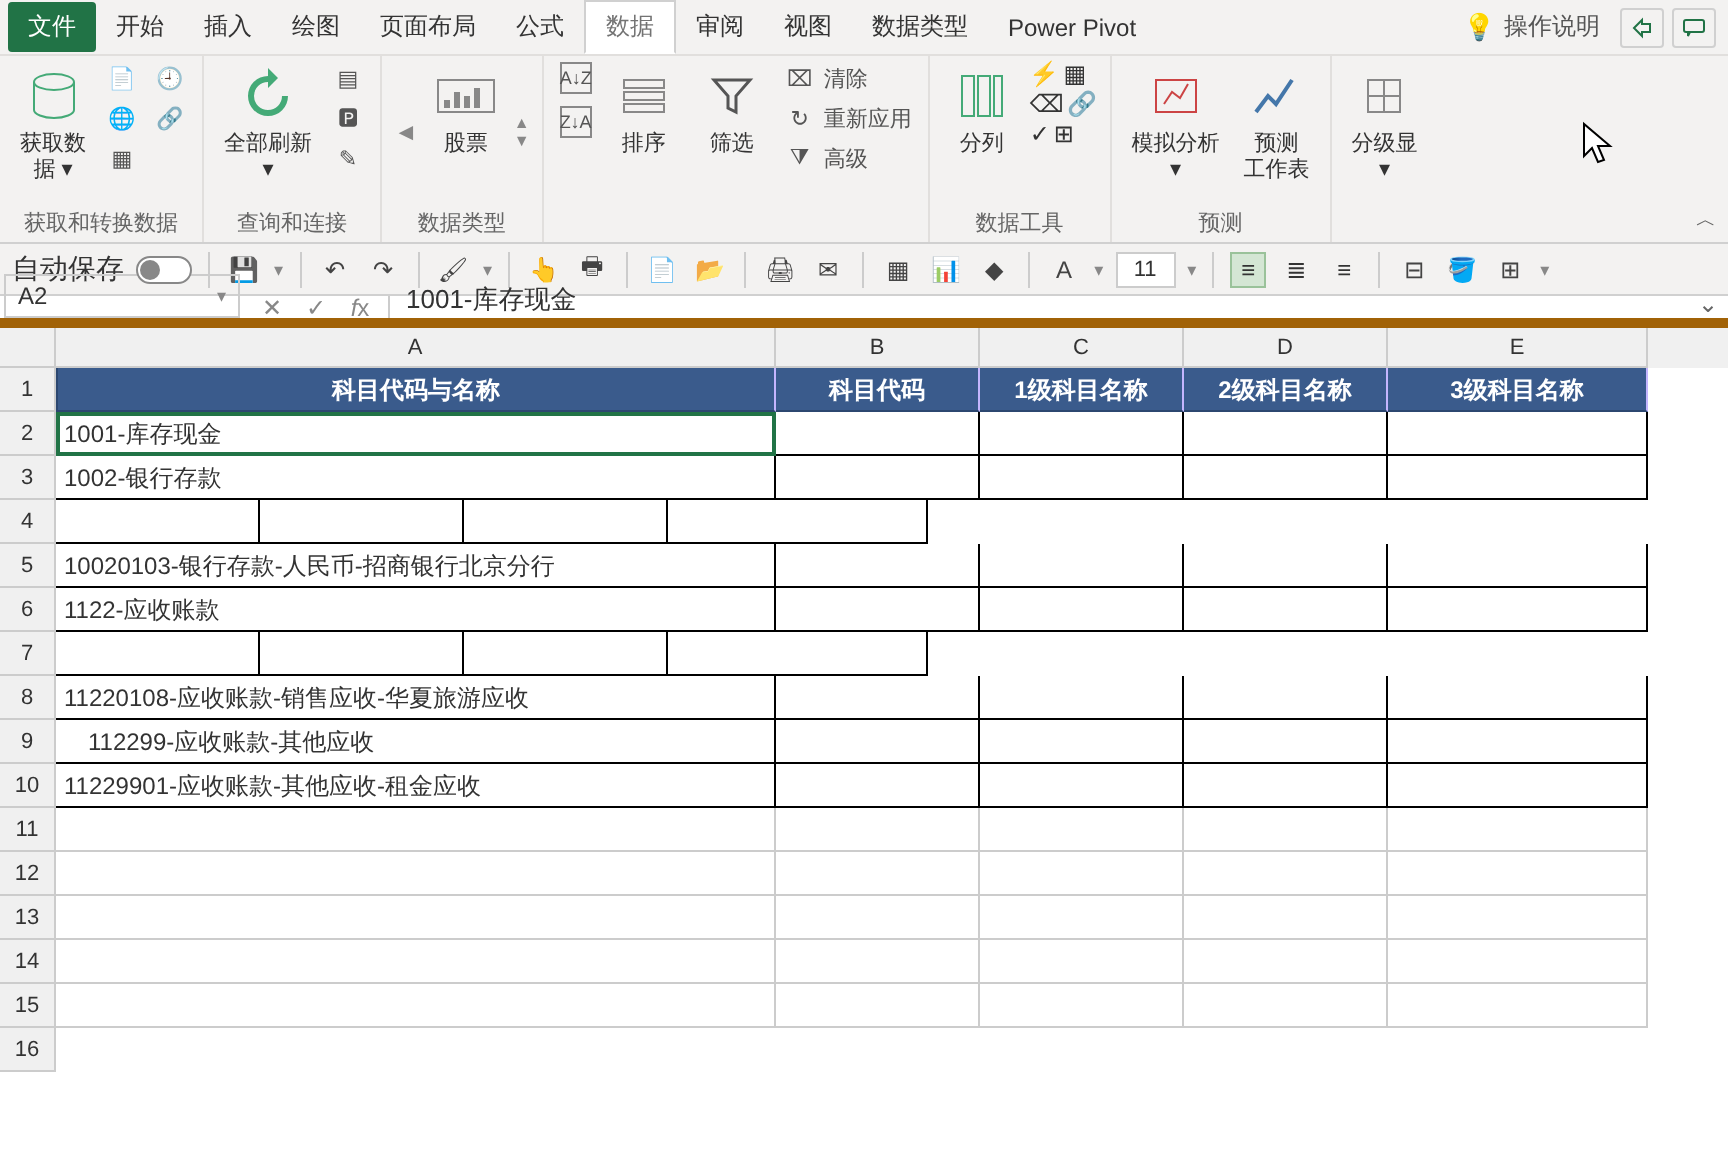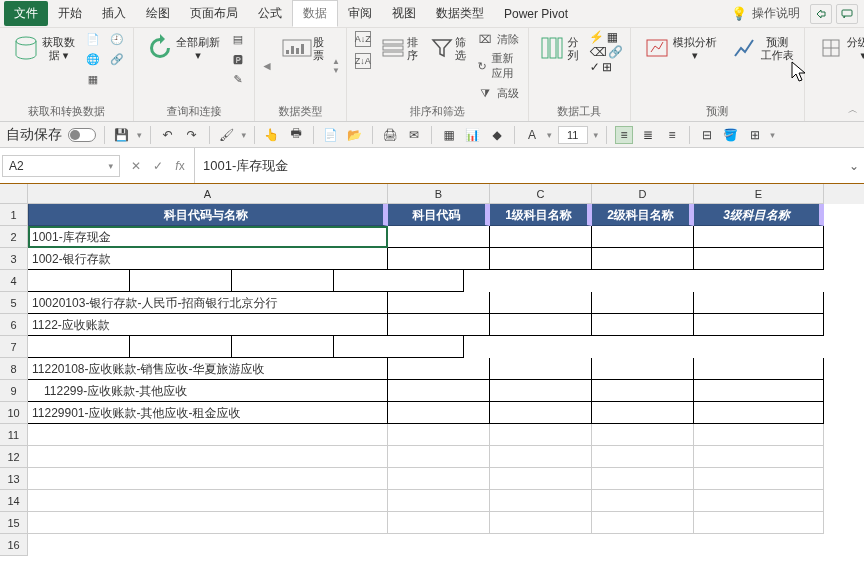--- a/index.html
+++ b/index.html
@@ -11,59 +11,59 @@
 .menubar .mitem.active { background: #fff; border: 1px solid #d0d0d0; border-bottom: 1px solid #fff; color: #737373; }
 .menubar .mitem.file { background: #217346; color: #fff; border-radius: 2px; }
 .menubar .spacer { flex: 1; }
 .menubar .right-icon { width: 22px; height: 20px; margin: 0 2px; display:flex; align-items:center; justify-content:center; border:1px solid #d0d0d0; border-radius:2px; cursor:pointer; }
 
 
 .ribbon { display: flex; height: 94px; background: #f3f2f1; border-bottom: 1px solid #d0d0d0; position: relative; }
 .rgroup { display: flex; flex-direction: column; border-right: 1px solid #e1dfdd; padding: 2px 6px 0; }
 .rgroup-body { flex: 1; display: flex; align-items: flex-start; gap: 4px; }
 .rgroup-label { text-align: center; font-size: 11px; color: #666; padding: 2px 0; }
-.rbtn { display: flex; flex-direction: row; align-items: center; justify-content: flex-end; padding: 2px 4px; cursor: pointer; min-width: 32px; }
+.rbtn { display: flex; flex-direction: column; align-items: center; justify-content: space-between; padding: 2px 4px; cursor: pointer; min-width: 32px; }
 .rbtn .ricon { width: 24px; height: 24px; display:flex; align-items:center; justify-content:center; }
 .rbtn.big .ricon { width: 32px; height: 32px; }
 .rbtn .rlabel { font-size: 11px; line-height: 13px; text-align: center; margin-top: 2px; }
 .rcol { display:flex; flex-direction:column; gap:2px; }
 .rsmall { display:flex; align-items:center; gap:4px; font-size:11px; color:#555; padding:1px 2px; cursor:pointer; }
 .rsmall .sicon { width:16px; height:16px; display:flex; align-items:center; justify-content:center; }
 .collapse-arrow { position:absolute; right:6px; bottom:4px; font-size:10px; color:#666; cursor:pointer; }
 
 
 .qat { display:flex; align-items:center; height:26px; background:#f3f2f1; border-bottom:1px solid #d0d0d0; padding:0 6px; gap:6px; }
 .qat .qlabel { font-size:14px; }
 .qat .toggle { width:28px; height:14px; border:1px solid #888; border-radius:7px; position:relative; background:#fff; }
 .qat .toggle::after { content:""; position:absolute; width:10px; height:10px; border-radius:50%; background:#888; top:1px; left:1px; }
 .qat .sep { width:1px; height:18px; background:#ccc; margin:0 2px; }
 .qat .qbtn { width:18px; height:18px; display:flex; align-items:center; justify-content:center; cursor:pointer; color:#444; }
 .qat .fontsize { width:30px; height:18px; border:1px solid #ccc; background:#fff; font-size:11px; text-align:center; line-height:16px; }
 .qat .alignbtn { width:18px; height:18px; border:1px solid transparent; display:flex; align-items:center; justify-content:center; cursor:pointer; }
 .qat .alignbtn.active { background:#d4e6d4; border-color:#9ac29a; }
 
 
-.fbar { display:flex; align-items:center; height:36px; border-bottom:1px solid #a16207; }
+.fbar { display:flex; align-items:flex-end; height:16px; border-bottom:5px solid #a16207; }
 .namebox { width:118px; height:22px; border:1px solid #ccc; margin:0 2px; padding:0 6px; font-size:12px; display:flex; align-items:center; justify-content:space-between; }
 .fbar .fbtns { display:flex; align-items:center; gap:2px; padding:0 4px; border-right:1px solid #ccc; height:100%; }
 .fbar .fbtn { width:20px; height:20px; display:flex; align-items:center; justify-content:center; color:#888; cursor:pointer; }
 .fbar .finput { flex:1; padding:0 8px; font-size:13px; display:flex; align-items:center; }
 .fbar .expand { width:20px; text-align:center; color:#666; cursor:pointer; }
 
 
 .grid-wrap { position:relative; height:410px; overflow:hidden; }
 .selectall { position:absolute; left:0; top:0; width:28px; height:20px; background:#f0f0f0; border-right:1px solid #ccc; border-bottom:1px solid #ccc; }
 .colhdrs { position:absolute; left:28px; top:0; right:0; height:20px; display:flex; background:#f0f0f0; }
 .colhdr { border-right:1px solid #ccc; border-bottom:1px solid #ccc; text-align:center; font-size:11px; line-height:20px; color:#333; }
 .rowhdrs { position:absolute; left:0; top:20px; width:28px; }
 .rowhdr { height:22px; border-right:1px solid #ccc; border-bottom:1px solid #ccc; text-align:center; font-size:11px; line-height:22px; background:#f0f0f0; }
 .cells { position:absolute; left:28px; top:20px; right:0; }
 .row { display:flex; height:22px; }
 .cell { border-right:1px solid #ccc; border-bottom:1px solid #ccc; padding:0 4px; font-size:12px; line-height:22px; overflow:hidden; white-space:nowrap; }
-.hdrcell { background:#3a5b8c; color:#fff; font-weight:bold; text-align:center; border-right:5px solid #c4b5fd; border-bottom:1px solid #2c4770; }
+.hdrcell { background:#3a5b8c; color:#fff; font-weight:bold; text-align:center; border-right:1px solid #c4b5fd; border-bottom:1px solid #2c4770; }
 .row.hdr .cell:first-child { border-left:1px solid #2c4770; }
 .datacell { border-color:#000; }
 .cell.sel { outline:2px solid #217346; outline-offset:-2px; }
 
 .cursor-arrow { position:absolute; left:790px; top:60px; pointer-events:none; }
 </style>
 </head>
 <body>
 
 <div class="menubar">
@@ -217,21 +217,20 @@
         <div class="rsmall">
             <span class="sicon">↻</span>
             <span>重新应用</span>
           </div>
         <div class="rsmall">
             <span class="sicon">⧩</span>
             <span>高级</span>
           </div>
       </div>
     </div>
-    <div class="rgroup-label">排序和筛选</div>
   </div>
 
   <div class="rgroup">
     <div class="rgroup-body">
       <div class="rbtn big">
         <div class="ricon">
             <svg width="24" height="28">
               <rect x="2" y="4" width="6" height="20" fill="none" stroke="#4a7"></rect>
               <rect x="10" y="4" width="6" height="20" fill="none" stroke="#4a7"></rect>
               <rect x="18" y="4" width="4" height="20" fill="none" stroke="#4a7"></rect>
@@ -383,21 +382,21 @@
       <div class="rowhdr">14</div>
       <div class="rowhdr">15</div>
       <div class="rowhdr">16</div>
     </div>
   <div class="cells" id="cells">
       <div class="row hdr">
         <div class="cell hdrcell" style="width: 360px;">科目代码与名称</div>
         <div class="cell hdrcell" style="width: 102px;">科目代码</div>
         <div class="cell hdrcell" style="width: 102px;">1级科目名称</div>
         <div class="cell hdrcell" style="width: 102px;">2级科目名称</div>
-        <div class="cell hdrcell" style="width: 130px; font-style: italic;">3级科目名称</div>
+        <div class="cell hdrcell" style="width: 130px;">3级科目名称</div>
       </div>
       <div class="row">
         <div class="cell datacell sel" style="width: 360px;">1001-库存现金</div>
         <div class="cell datacell" style="width: 102px;"></div>
         <div class="cell datacell" style="width: 102px;"></div>
         <div class="cell datacell" style="width: 102px;"></div>
         <div class="cell datacell" style="width: 130px;"></div>
       </div>
       <div class="row">
         <div class="cell datacell" style="width: 360px;">1002-银行存款</div>

